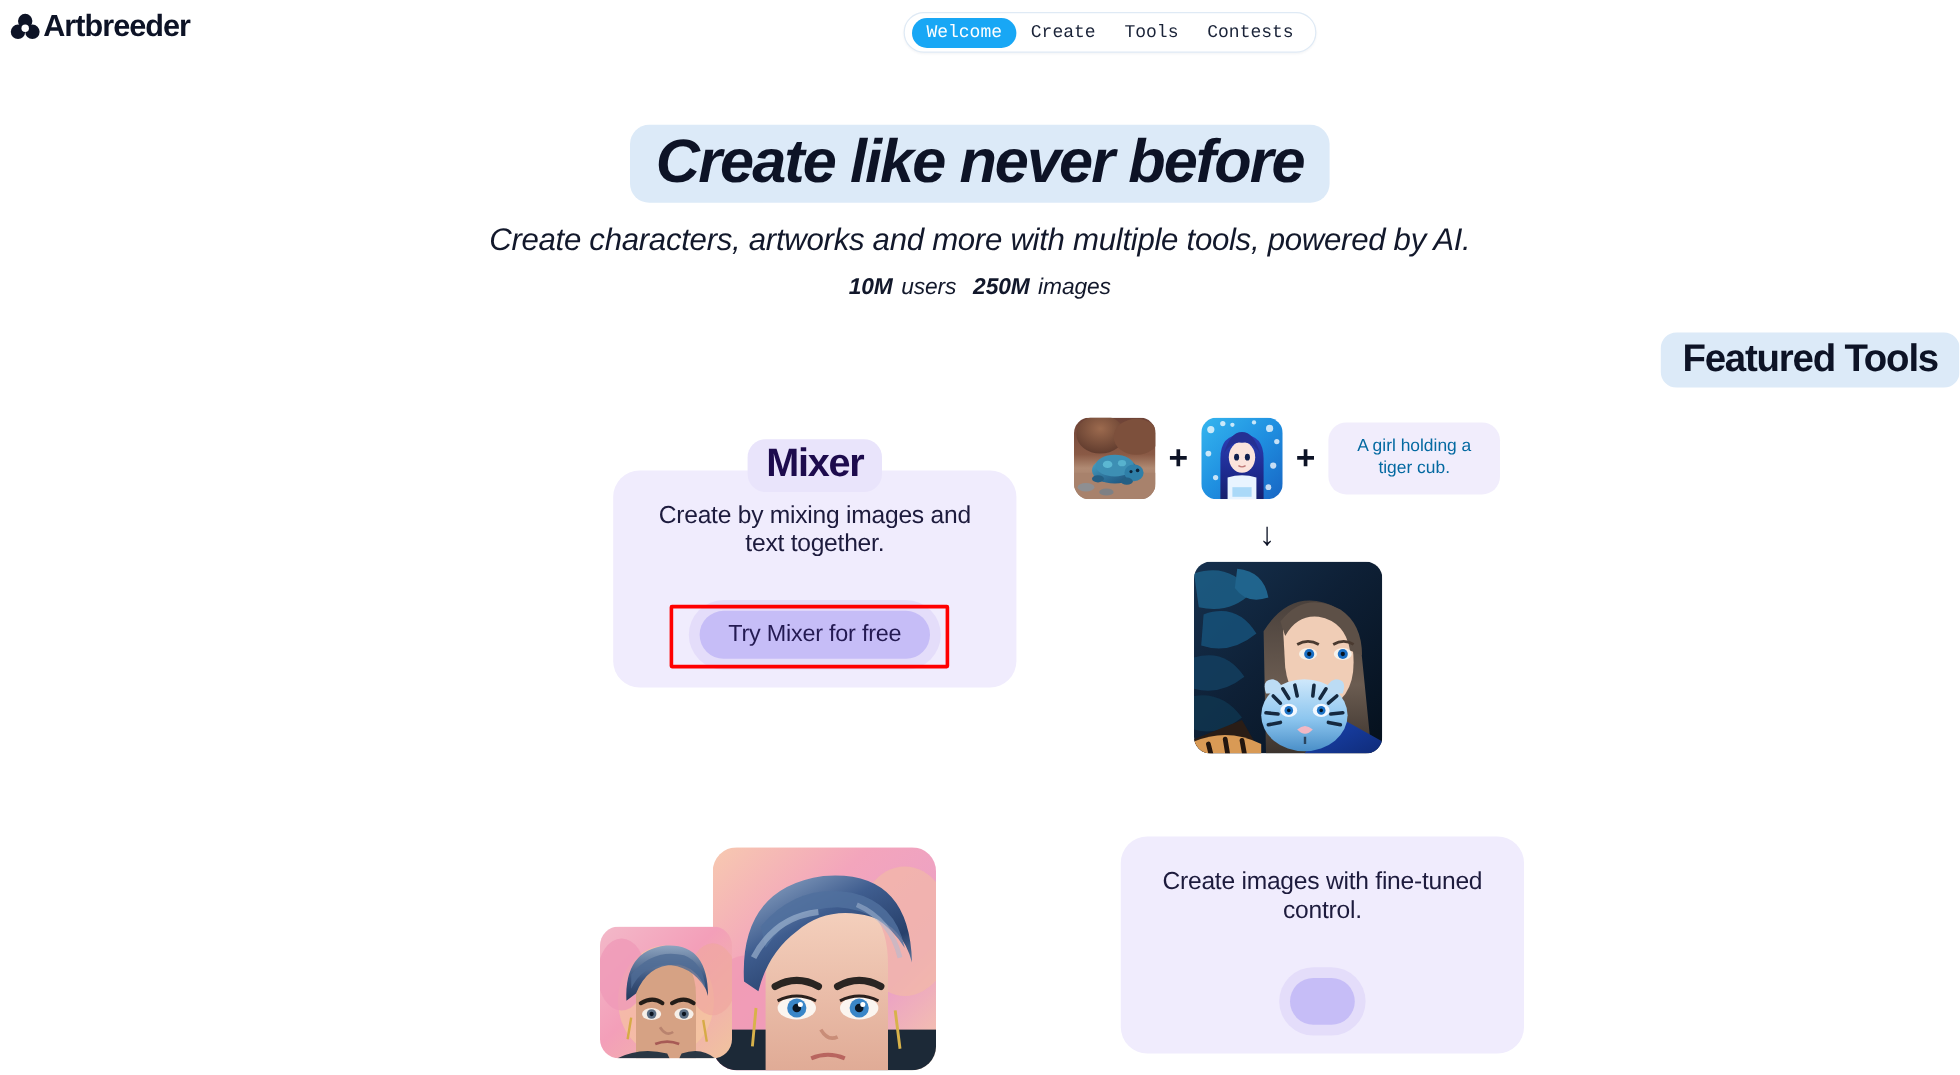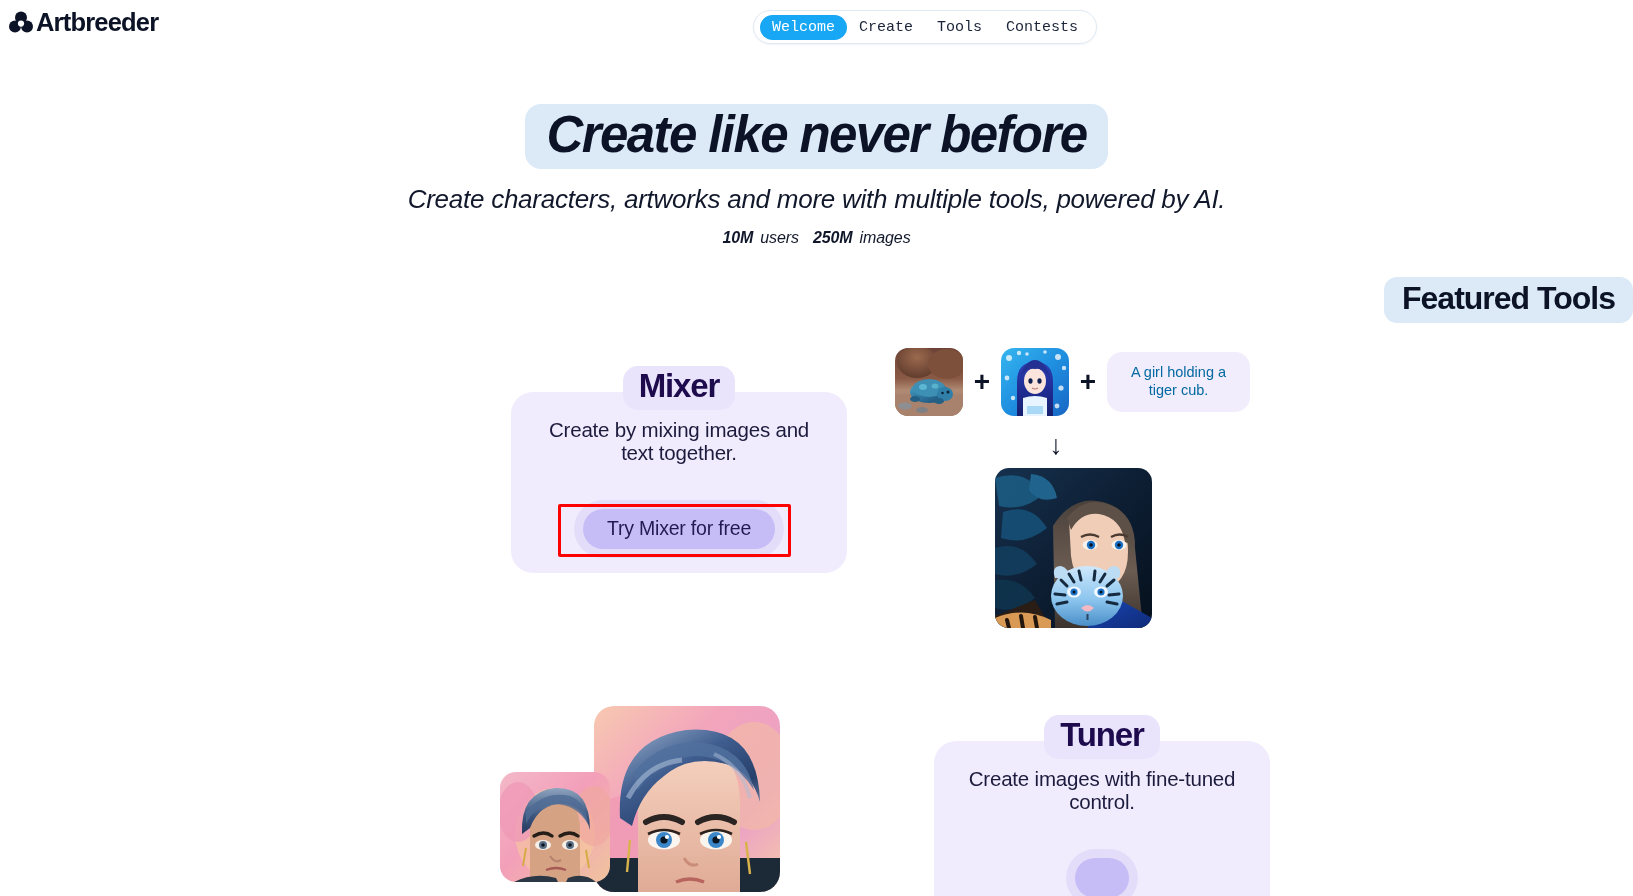--- a/index.html
+++ b/index.html
@@ -106,21 +106,21 @@
   .hero-sub {
     margin-top: 15px;
     font-size: 26px;
     color: #12182b;
     letter-spacing: -0.25px;
     line-height: 1.2;
   }
 
   .hero-stats {
     margin-top: 14px;
-    font-size: 16px;
+    font-size: 19px;
     color: #12182b;
     letter-spacing: -0.1px;
   }
   .hero-stats b { font-weight: 700; }
   .hero-stats .gap { display: inline-block; width: 7px; }
 
   
   .section-head {
     position: absolute;
     top: 277px;
@@ -584,23 +584,20 @@
         <path d="M96 110 Q84 100 68 106 L66 110 Z" fill="#2b3744"></path>
         <g stroke="#d6ab46" stroke-width="2" fill="none">
           <path d="M26 76 L23 94"></path>
             <path d="M86 78 L89 96"></path>
         </g>
       </svg>
     </div>
   </div>
 
   <div class="tuner-block">
-    <div class="tool-title-wrap">
-      <span class="hl-lav">Tuner</span>
-    </div>
     <div class="tool-card tuner-card">
       <div class="tool-desc">Create images with fine-tuned control.</div>
       <div class="tool-btn-row">
         <button class="tool-btn">&nbsp;</button>
       </div>
     </div>
   </div>
 
 </div>
 

